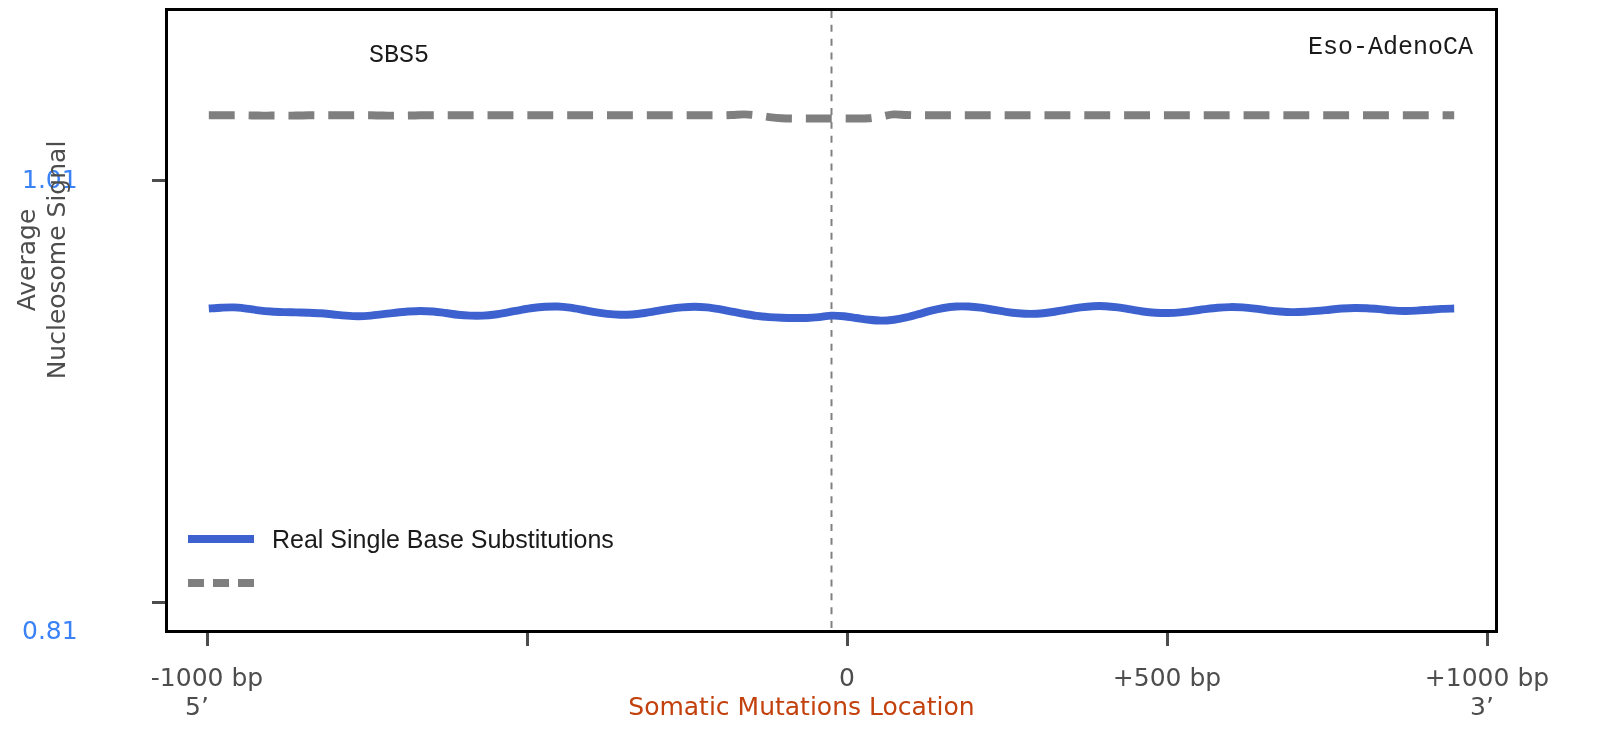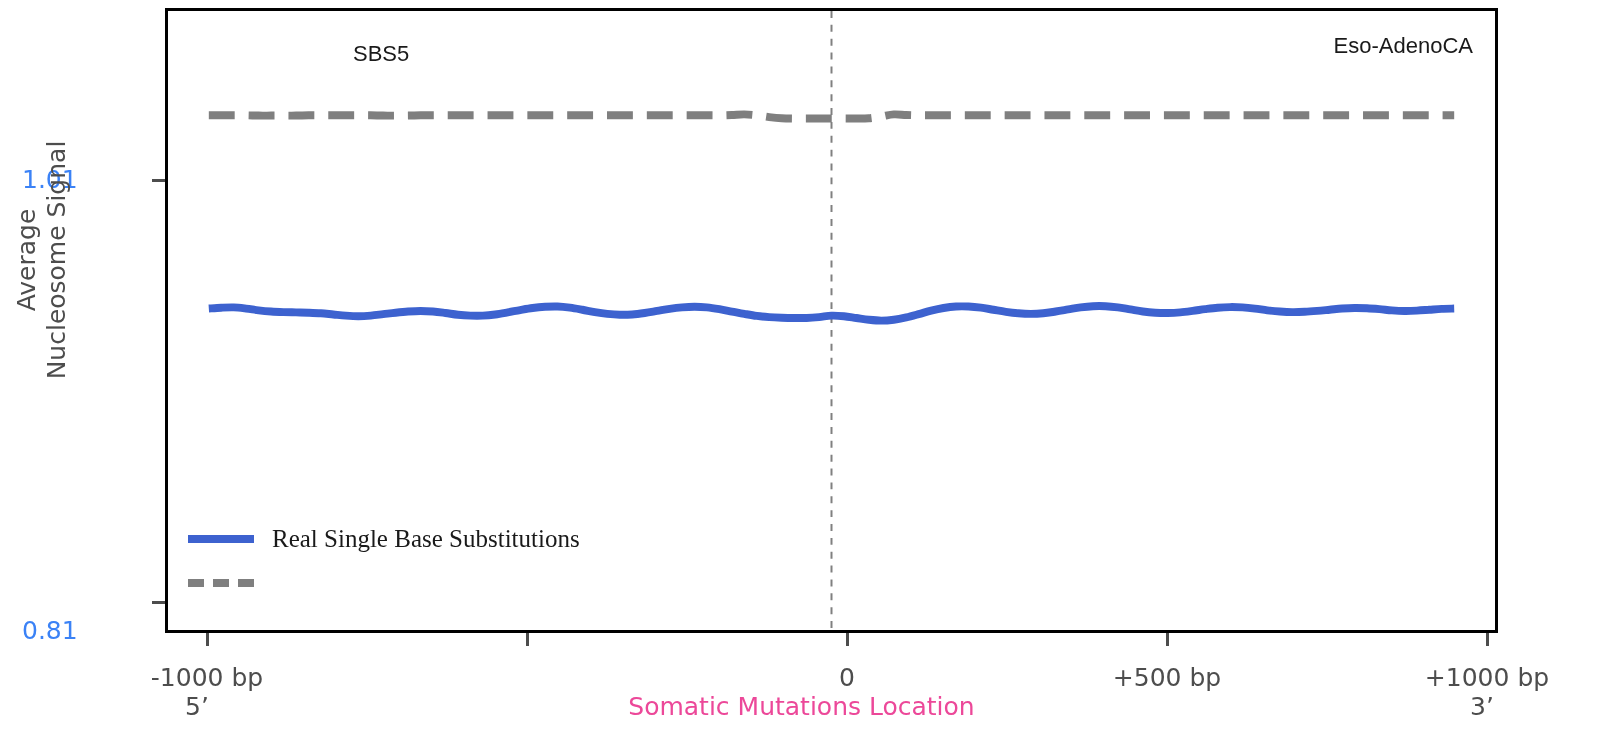--- a/index.html
+++ b/index.html
@@ -6,22 +6,23 @@
   body{width:1603px;height:756px;font-family:"DejaVu Sans",sans-serif;overflow:hidden;}
   #root{position:relative;width:1603px;height:756px;background:#fff;}
 
   .plot-frame{
     position:absolute;left:165px;top:8px;width:1333px;height:625px;
     border:3px solid #000;box-sizing:border-box;background:#fff;
   }
   svg.curves{position:absolute;left:0;top:0;width:100%;height:100%;display:block;}
 
   .corner-label{
-    position:absolute;font-size:22px;color:#1a1a1a;white-space:nowrap;
-    font-family:Liberation Sans, sans-serif;
+    position:absolute;font-size:25px;color:#1a1a1a;white-space:nowrap;
+    font-family:Liberation Mono, monospace;
+    margin-left:16px;
   }
   #sig-label{left:185px;top:30px;}
   #tissue-label{right:0px;top:22px;}
 
   .ytick-label{
     position:absolute;font-size:25px;color:#3b82f6;text-align:left;
     width:120px;white-space:nowrap;font-family:"DejaVu Sans",sans-serif;
   }
   .ytick-mark{position:absolute;height:3px;width:13px;background:#4d4d4d;}
 
@@ -36,38 +37,38 @@
     transform:rotate(-90deg);transform-origin:center center;
     text-align:center;
   }
   #ylabel-wrap .l{
     display:block;font-size:25px;color:#4d4d4d;line-height:1.18;
     font-family:"DejaVu Sans",sans-serif;
   }
 
   #xlabel{
     position:absolute;left:0;top:692px;width:1603px;text-align:center;
-    font-size:25px;color:#ec4899;font-family:"DejaVu Sans",sans-serif;
+    font-size:25px;color:#c2410c;font-family:"DejaVu Sans",sans-serif;
   }
   .end-label{
     position:absolute;top:692px;font-size:25px;color:#4d4d4d;
     font-family:"DejaVu Sans",sans-serif;
   }
   #five-prime{left:185px;}
   #three-prime{left:1470px;}
 
   .legend{position:absolute;left:20px;top:506px;}
   .legend-row{display:flex;align-items:center;height:44px;}
   .legend-swatch{width:66px;height:8px;margin-right:18px;flex:0 0 66px;}
   .legend-swatch.dashed{
     height:0;border-top:8px dashed;background:none;
   }
   .legend-text{
     font-size:25px;color:#1a1a1a;white-space:nowrap;
-    font-family:Liberation Serif, serif;
+    font-family:Liberation Sans, sans-serif;
   }
 </style>
 </head>
 <body>
 
 <div id="root">
 
   <div class="plot-frame">
     <svg class="curves" id="curve-svg" viewBox="0 0 1333 625" preserveAspectRatio="none">
         <line x1="666.5" x2="666.5" y1="0" y2="625" stroke="#808080" stroke-width="2" stroke-dasharray="7,7"></line>

